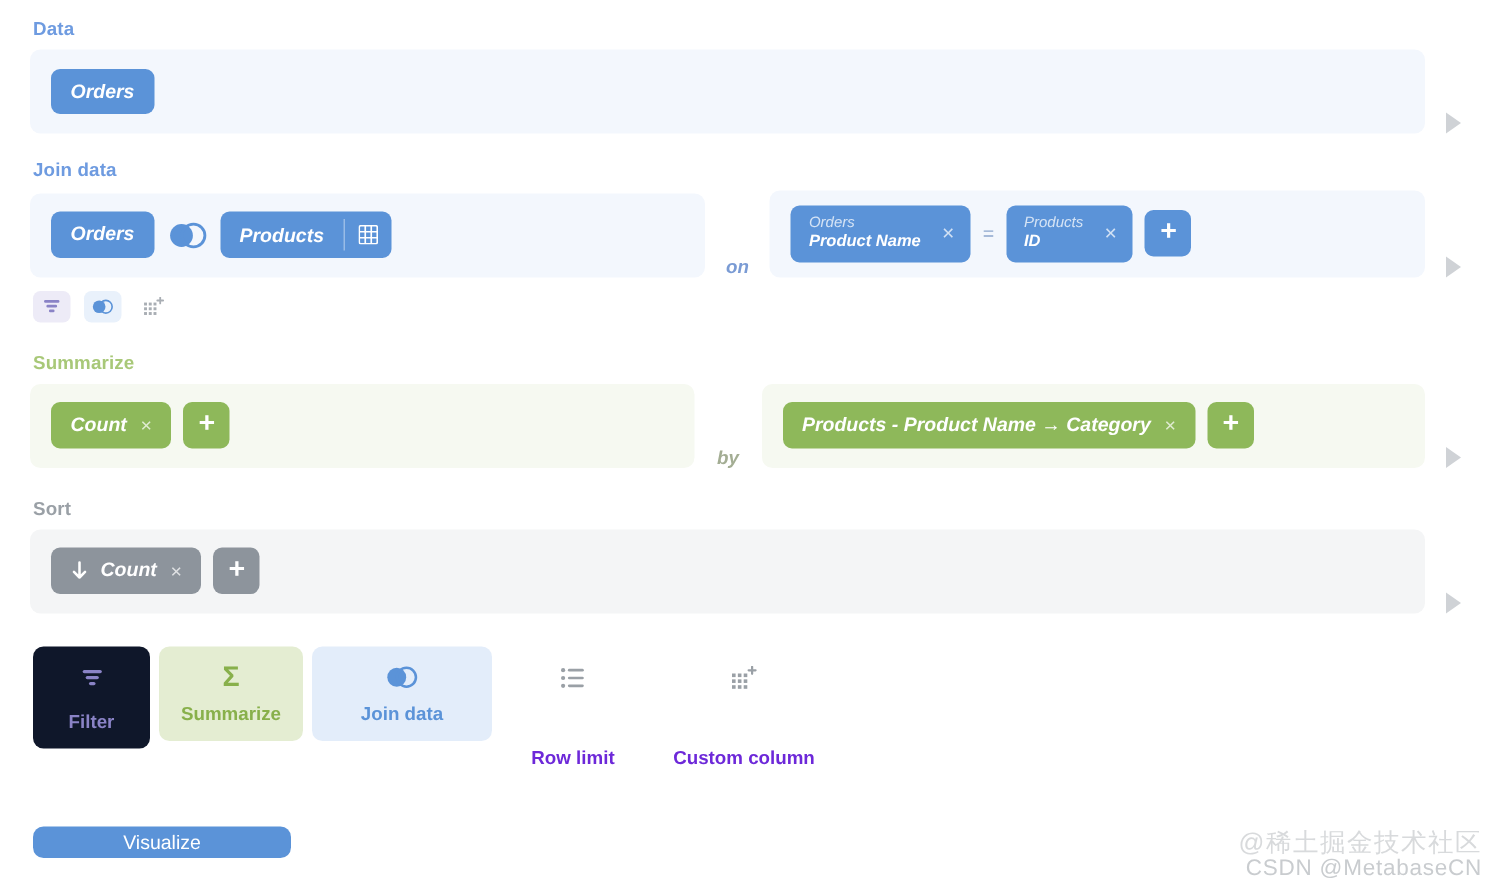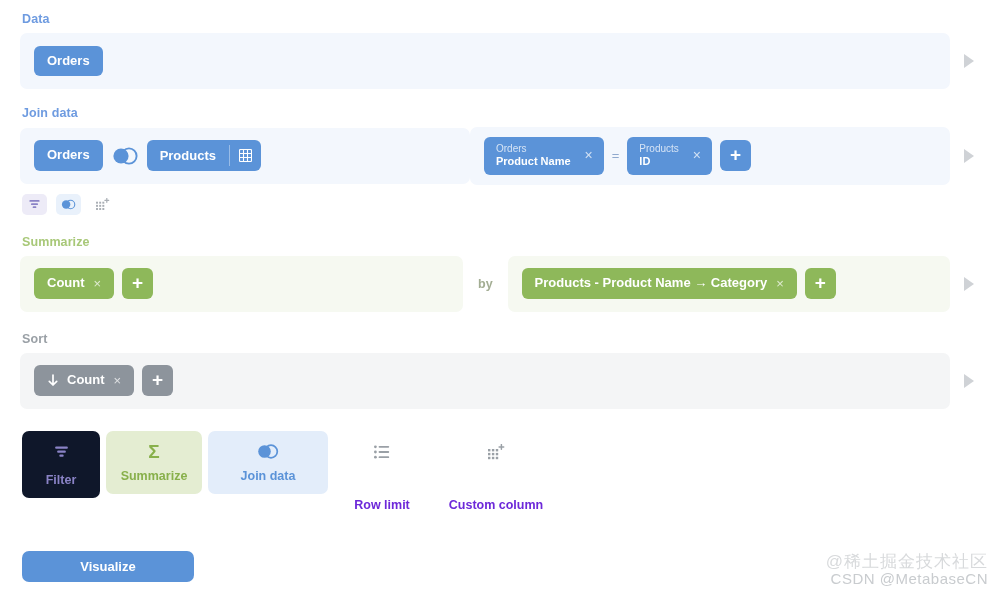--- a/index.html
+++ b/index.html
@@ -26,21 +26,21 @@
     margin-bottom: 7px;
     padding-left: 2px;
   }
   .lbl-blue  { color: #6E9BE0; }
   .lbl-green { color: #A8C878; }
   .lbl-gray  { color: #9AA0A6; }
 
   
   .section { margin-bottom: 17px; position: relative; }
 
-  .row-flex { display: flex; align-items: center; }
+  .row-flex { display: flex; align-items: flex-end; font-style: italic; }
 
   .panel {
     border-radius: 7px;
     display: flex;
     align-items: center;
     padding: 10px 14px;
     min-height: 56px;
   }
   .panel-blue  { background: #F3F7FD; }
   .panel-green { background: #F6F9F1; }
@@ -209,25 +209,25 @@
   .act-plain     { background: transparent; width: 96px; }
   .act-plain .alabel { color: #6d28d9; font-weight: 700; margin-top: 29px; }
   .act-wide { width: 120px; }
 
   
   .visualize {
     margin: 28px 0 0 2px;
     background: #5B93D8;
     color: #fff;
     font-size: 13px;
-    font-weight: 700;
+    font-weight: 400;
     border: none;
     border-radius: 7px;
     width: 172px;
-    height: 31px;
+    height: 21px;
     cursor: pointer;
     font-family: "Liberation Sans", sans-serif;
   }
 
   
   .watermark {
     position: absolute;
     right: 16px;
     bottom: 8px;
     text-align: right;
@@ -282,20 +282,21 @@
                 <line x1="4.5" y1="0.5" x2="4.5" y2="12.5" stroke="#ffffff" stroke-width="1.1"></line>
                 <line x1="8.5" y1="0.5" x2="8.5" y2="12.5" stroke="#ffffff" stroke-width="1.1"></line>
                 <line x1="0.5" y1="4.5" x2="12.5" y2="4.5" stroke="#ffffff" stroke-width="1.1"></line>
                 <line x1="0.5" y1="8.5" x2="12.5" y2="8.5" stroke="#ffffff" stroke-width="1.1"></line>
               </svg>
             </span>
           </span>
         </div>
       </div>
 
+      <span class="on-word">on</span>
 
       <div class="panel panel-blue panel-grow">
         <span class="pill-field">
           <span class="ftxt">
             <span class="ftop">Orders</span>
             <span class="fbot">Product Name</span>
           </span>
           <span class="pill-x">×</span>
         </span>
 

